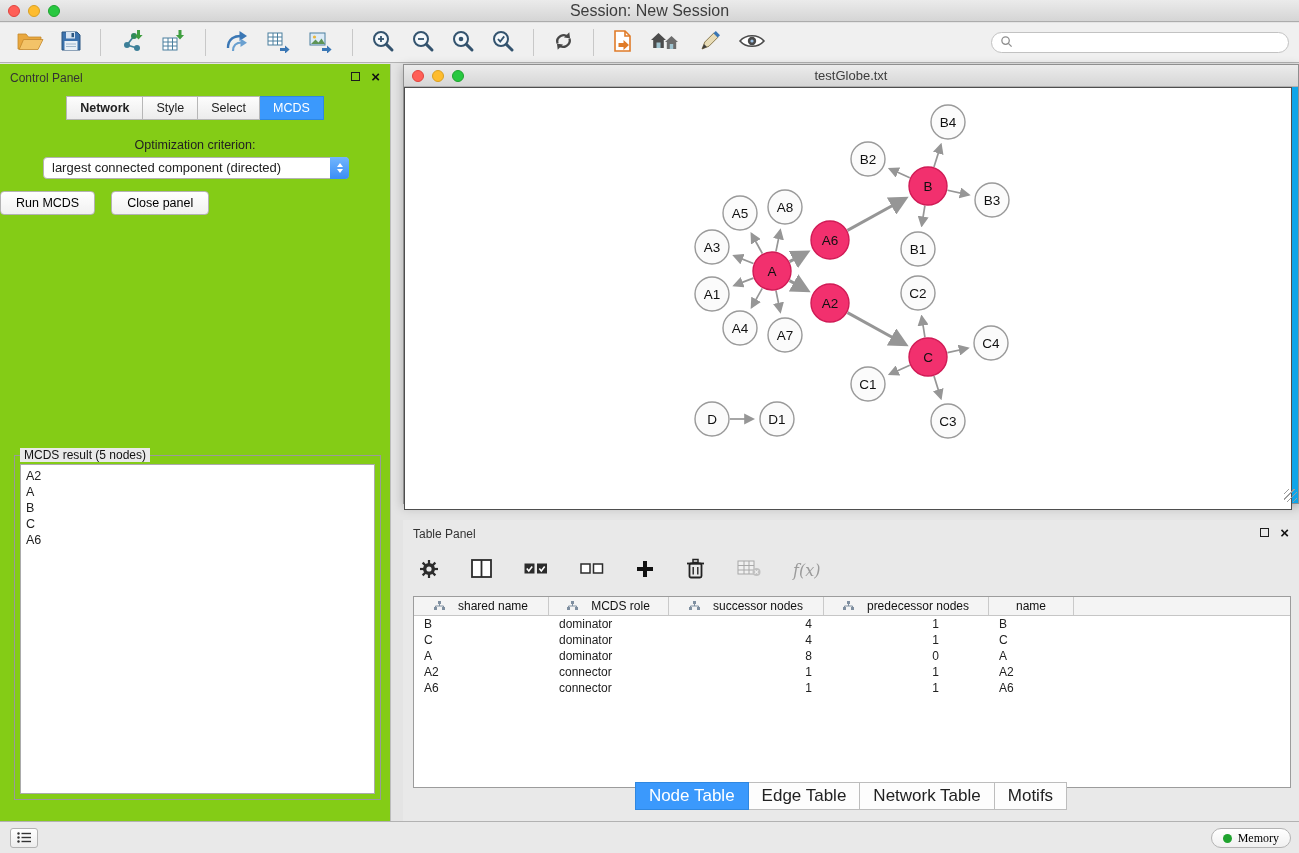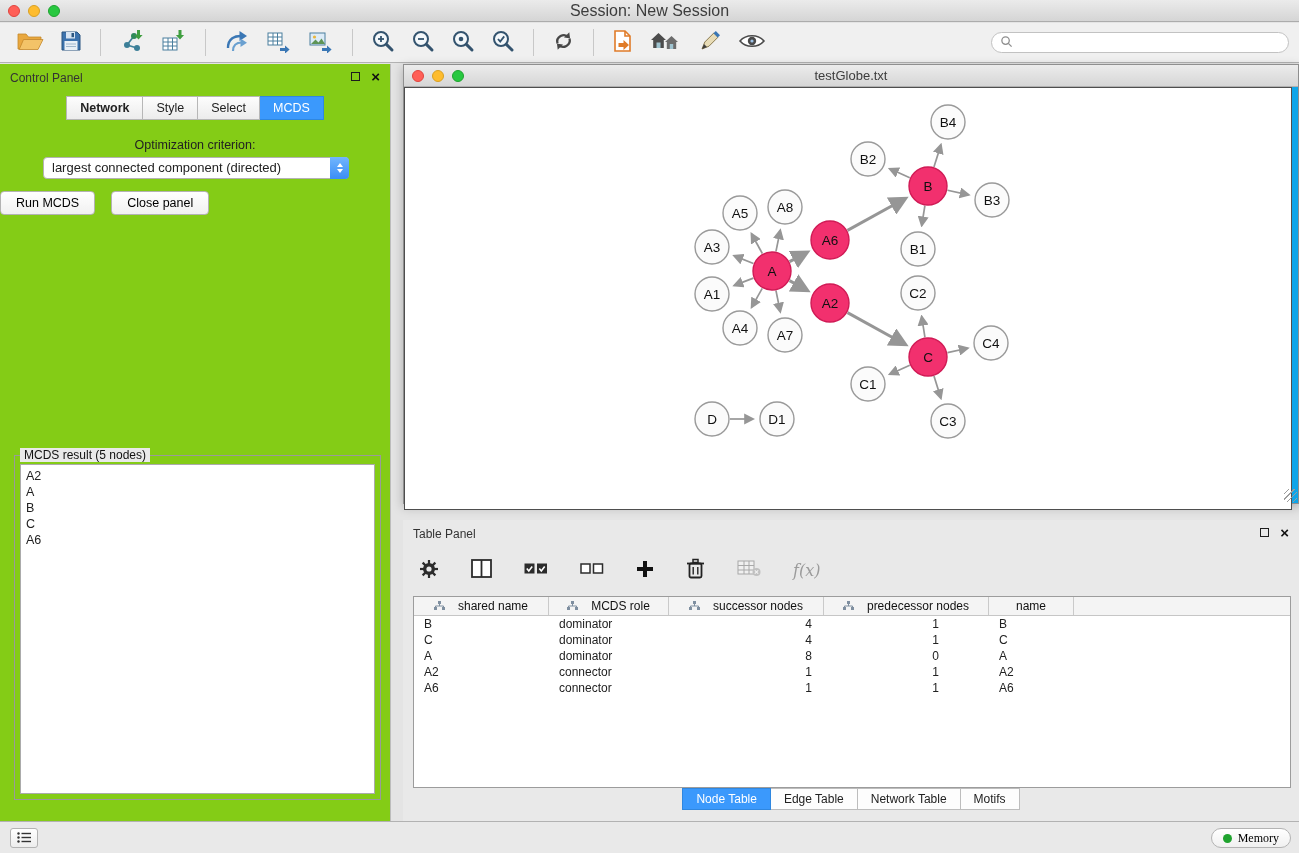--- a/index.html
+++ b/index.html
@@ -70,21 +70,21 @@
   .fx { font-family:"DejaVu Serif", serif; font-style:italic; color:#9b9b9b; font-size:16px; }
   .tp-table { position:absolute; left:10px; right:8px; top:76px; height:192px; background:#fff; border:1px solid #9c9c9c; overflow:hidden; }
   .thead { display:flex; height:19px; background:#f4f4f4; border-bottom:1px solid #c6c6c6; font-size:12px; }
   .th { display:flex; align-items:center; justify-content:center; gap:13px; border-right:1px solid #cacaca; color:#111; cursor:pointer; }
   .c0 { width:135px; } .c1 { width:120px; } .c2 { width:155px; } .c3 { width:165px; } .c4 { width:85px; }
   .trow { display:flex; height:16px; align-items:center; font-size:12px; cursor:default; }
   .td { padding:0 10px; white-space:nowrap; overflow:hidden; }
   .td.num3 { text-align:right; padding-right:12px; }
   .td.num4 { text-align:right; padding-right:50px; }
   .tp-tabs { position:absolute; bottom:11px; left:0; right:0; display:flex; justify-content:center; }
-  .tp-tab { font-size:12px; padding:3px 13px; background:#fdfdfd; border:1px solid #bdbdbd; border-left:none;
+  .tp-tab { font-size:17px; padding:3px 13px; background:#fdfdfd; border:1px solid #bdbdbd; border-left:none;
     color:#222; cursor:pointer; font-family:"Liberation Sans",sans-serif; }
   .tp-tab:first-child { border-left:1px solid #bdbdbd; }
   .tp-tab.active { background:#3b99fc; color:#fff; border-color:#2f87e0; }
   
   .statusbar { position:absolute; left:0; right:0; bottom:0; height:32px; background:#e9e9e9; border-top:1px solid #b2b2b2; }
   .sb-left-btn { position:absolute; left:10px; top:6px; width:28px; height:20px;
     background:linear-gradient(#fff,#ededed); border:1px solid #b3b3b3; border-radius:3px;
     display:flex; align-items:center; justify-content:center; cursor:pointer; }
   .memory-btn { position:absolute; right:8px; top:6px; height:20px; padding:0 11px;
     background:linear-gradient(#fff,#f0f0f0); border:1px solid #b3b3b3; border-radius:10px;

